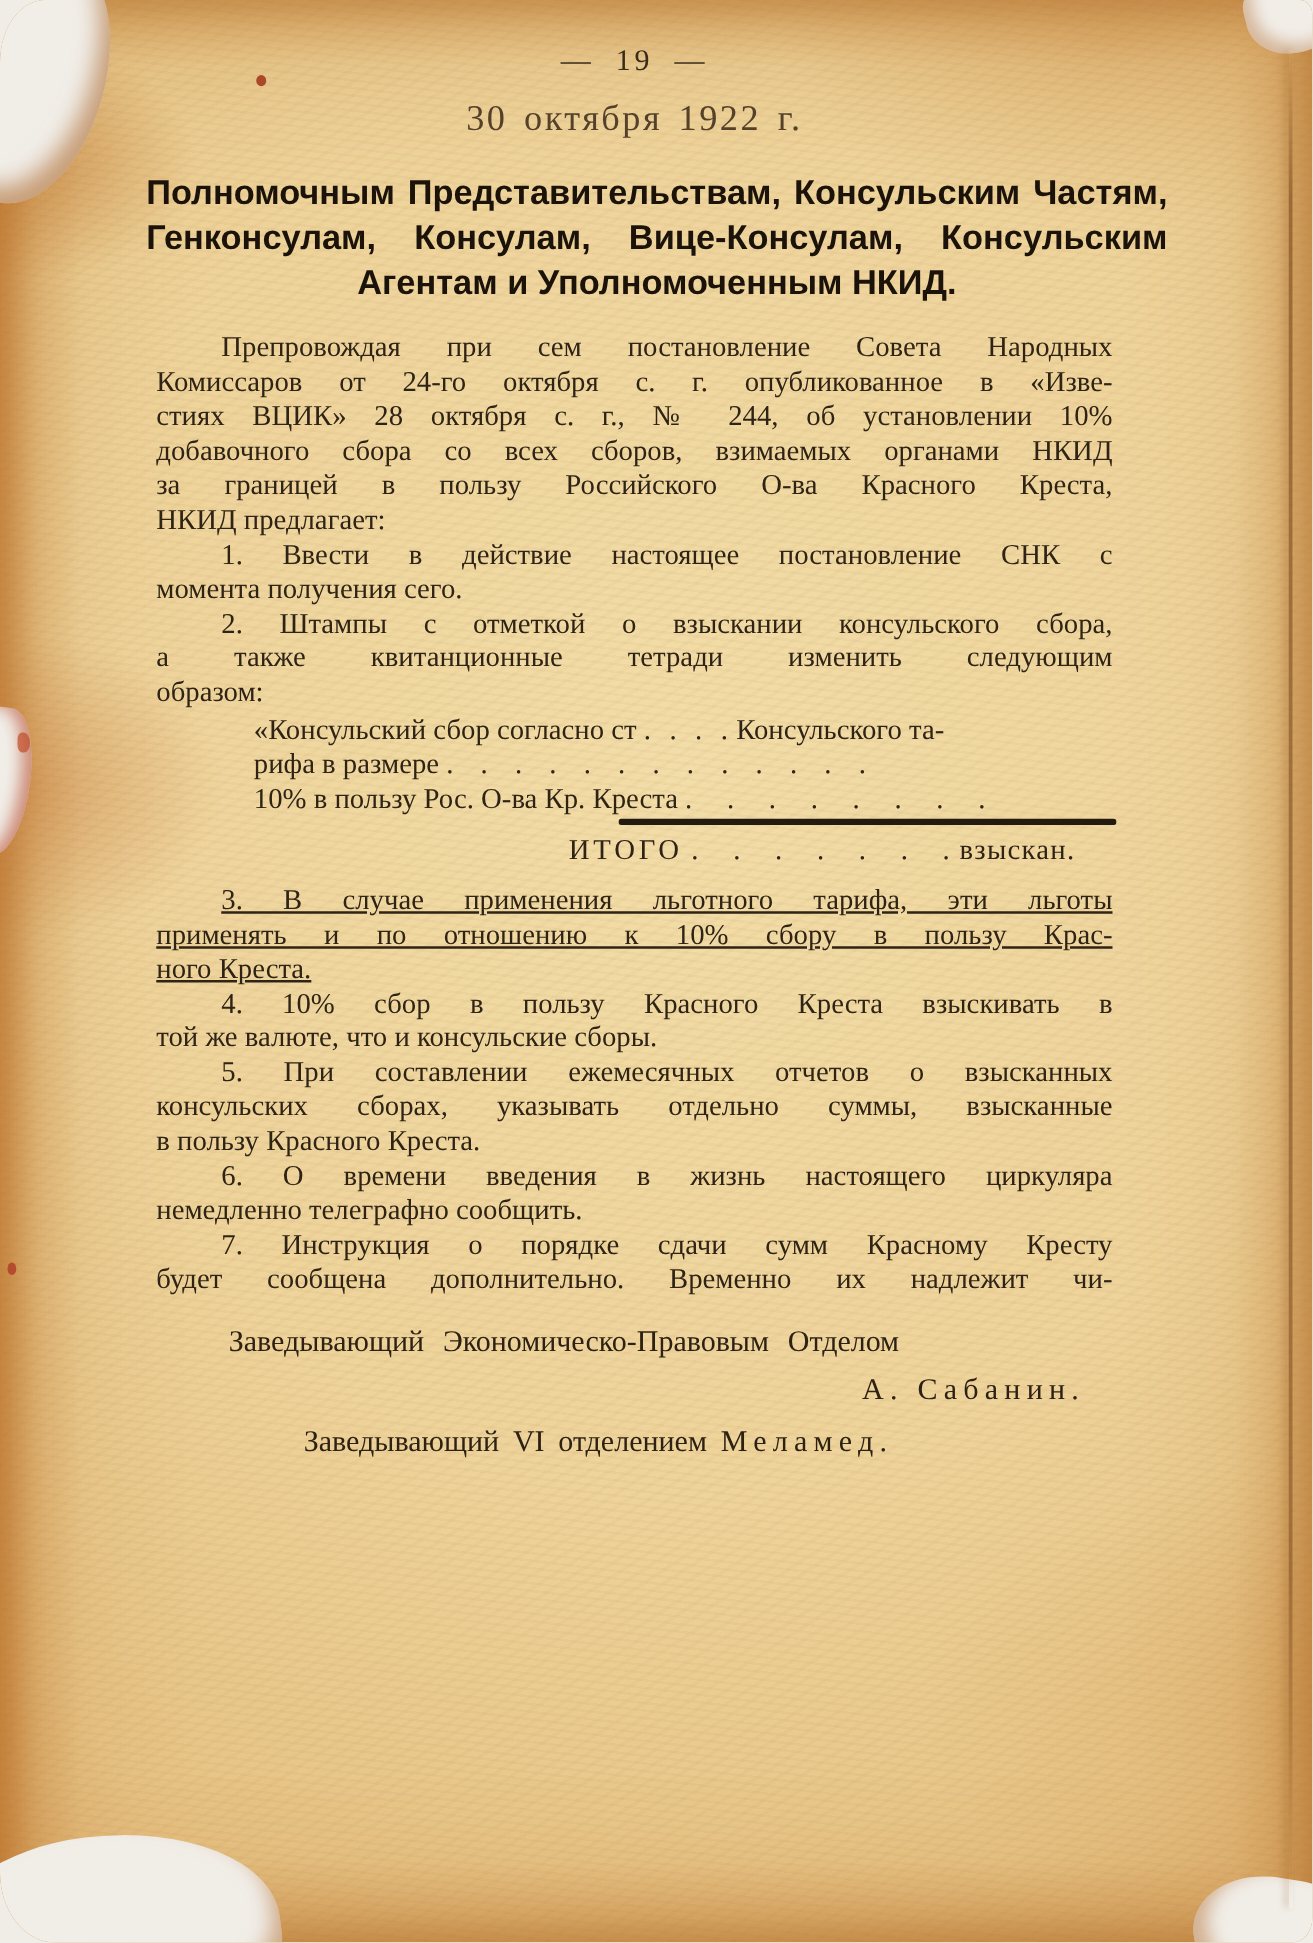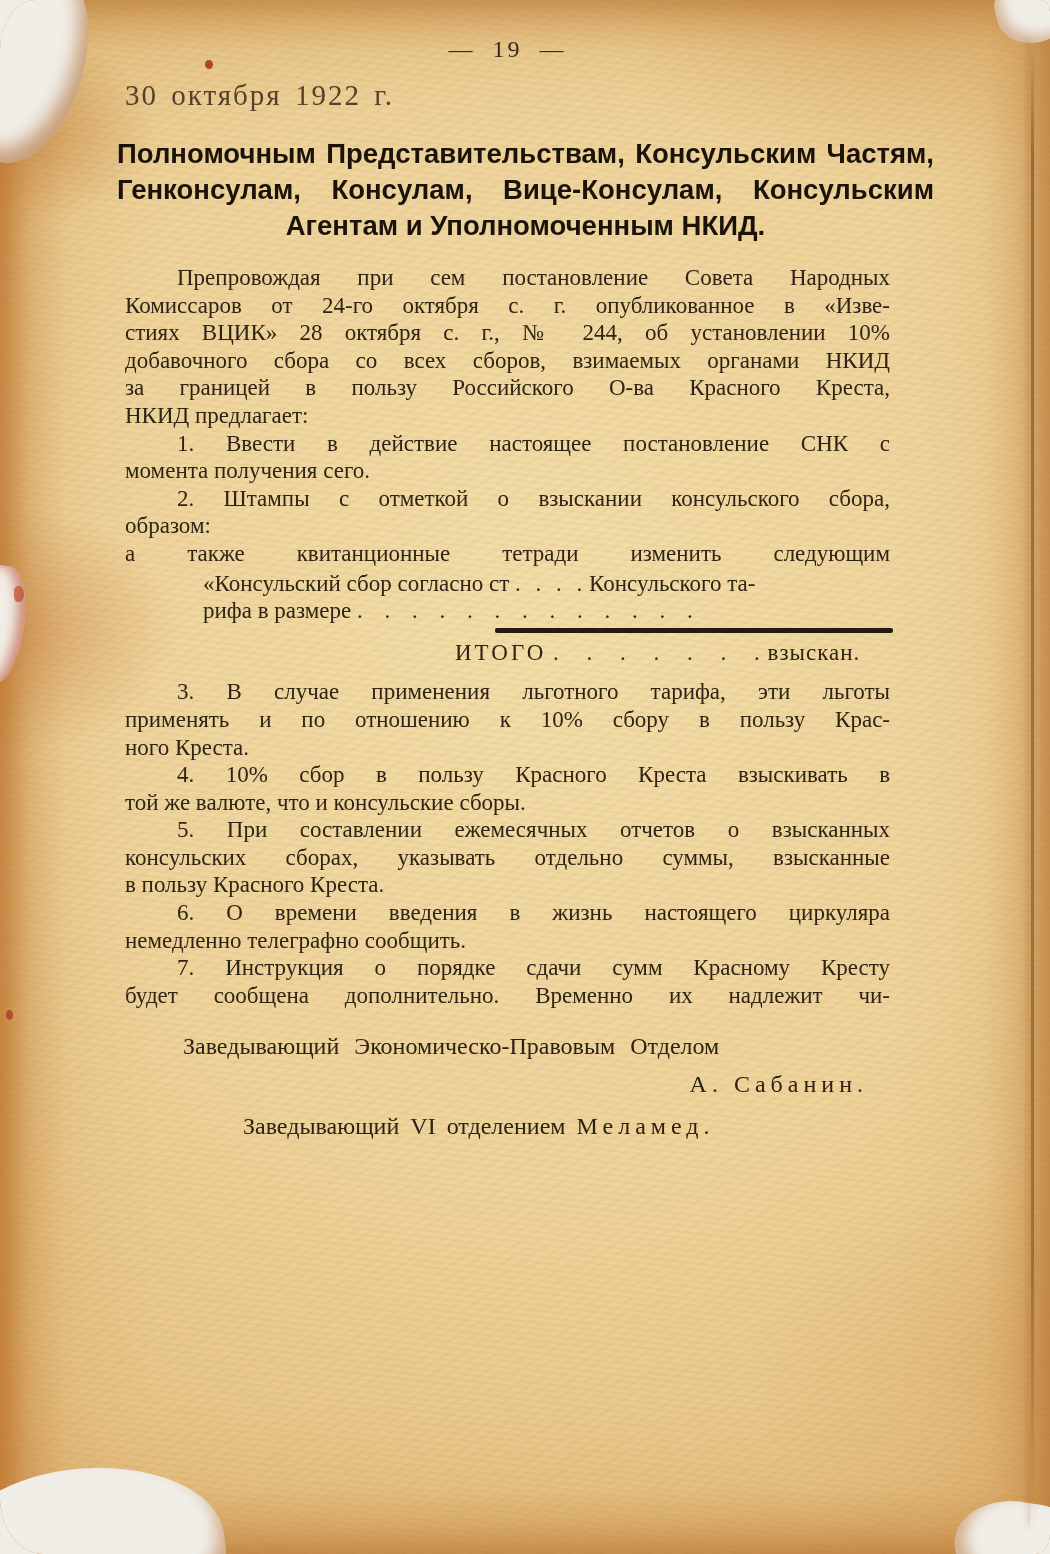--- a/index.html
+++ b/index.html
@@ -66,21 +66,21 @@
 
   .page-number{
     text-align:center;font-size:24px;letter-spacing:3px;word-spacing:8px;color:#3a2c1a;
   }
   .title{
     margin:52px 0 0 0;text-align:center;
     font-family:"Liberation Sans","DejaVu Sans",sans-serif;
     font-weight:700;font-size:37px;letter-spacing:7px;word-spacing:10px;color:#191209;
   }
   .date{
-    margin-top:16px;text-align:left;font-size:29px;letter-spacing:2px;word-spacing:4px;color:#55412a;
+    margin-top:16px;text-align:center;font-size:29px;letter-spacing:2px;word-spacing:4px;color:#55412a;
   }
   .addressees{
     margin:24px -44px 0 -8px;
     font-family:"Liberation Sans","DejaVu Sans",sans-serif;
     font-weight:700;font-size:27.5px;line-height:36px;color:#1b130a;
   }
   .addr-line{text-align:justify;text-align-last:justify;}
   .addr-line.centered{text-align:center;text-align-last:center;}
 
   .bodytext{margin-top:20px;font-size:23px;line-height:27.6px;}
@@ -92,21 +92,21 @@
   .stamp .line{text-align:left;text-align-last:left;}
   .dots{word-spacing:14px;letter-spacing:1px;}
   .dots.tight{word-spacing:7px;}
   .dots.wide{word-spacing:20px;}
 
   .rule{
     height:5px;width:398px;margin:3px 0 5px 370px;background:#241b10;border-radius:2px;
   }
   .total-line{margin:6px 0 10px 330px;letter-spacing:1px;}
   .total-line .label{letter-spacing:3px;}
-  .gap-before{margin-top:12px;}
+  .gap-before{margin-top:12px;text-decoration:underline;}
 
   .signatures{margin-top:22px;font-size:24px;line-height:30px;color:#2c2113;}
   .sig-line1{margin-left:58px;word-spacing:9px;}
   .sig-line2{text-align:right;margin:8px 22px 0 0;letter-spacing:5px;}
   .sig-line3{margin:12px 0 0 118px;word-spacing:5px;}
   .spaced-name{letter-spacing:5px;}
 </style>
 </head>
 <body>
 
@@ -147,27 +147,28 @@
           <div class="line last">НКИД предлагает:</div>
         </div>
 
         <div class="para">
           <div class="line first">1. Ввести в действие настоящее постановление СНК с</div>
           <div class="line last">момента получения сего.</div>
         </div>
 
         <div class="para">
           <div class="line first">2. Штампы с отметкой о взыскании консульского сбора,</div>
+          <div class="line">а также квитанционные тетради изменить следующим</div>
           <div class="line last">образом:</div>
-          <div class="line">а также квитанционные тетради изменить следующим</div>
         </div>
 
         <div class="stamp">
           <div class="line"><span>«Консульский сбор согласно ст</span> <span class="dots tight">. . . .</span> <span>Консульского та-</span></div>
           <div class="line"><span>рифа в размере</span> <span class="dots">. . . . . . . . . . . . .</span></div>
+          <div class="line"><span>10% в пользу Рос. О-ва Кр. Креста</span> <span class="dots wide">. . . . . . . .</span></div>
         </div>
 
         <div class="rule"></div>
 
         <div class="total-line">
           <span class="label">ИТОГО</span>
           <span class="dots wide">. . . . . . .</span>
           <span>взыскан.</span>
         </div>
 

